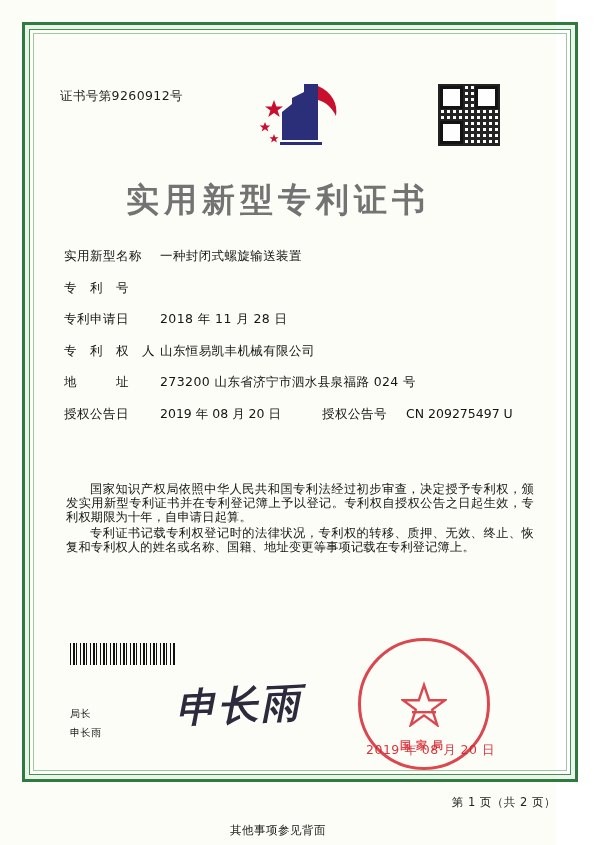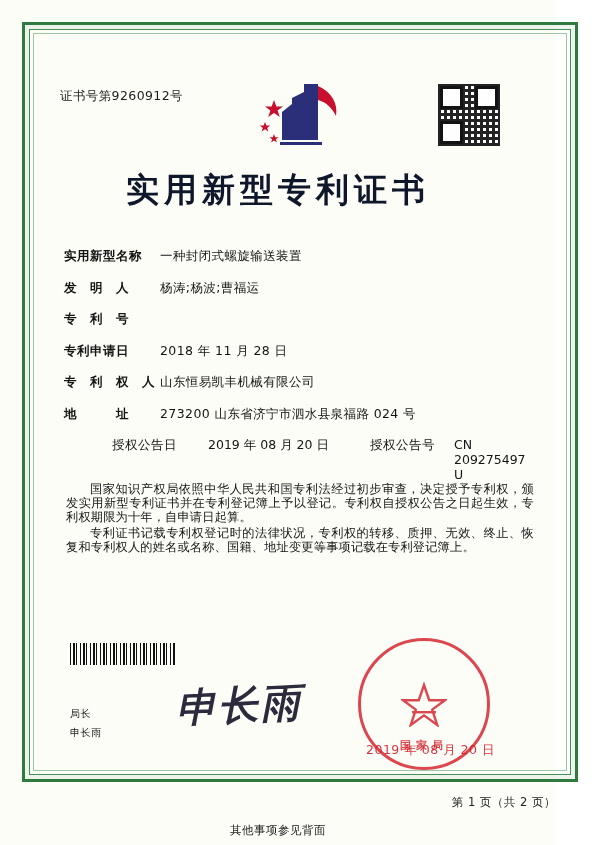--- a/index.html
+++ b/index.html
@@ -96,25 +96,25 @@
   
   .emblem {
     position: absolute;
     left: 252px; top: 78px;
     width: 96px; height: 84px;
   }
 
   .title {
     position: absolute;
     left: 0; right: 0;
-    top: 168px;
+    top: 178px;
     text-align: center;
     font-size: 33px;
     letter-spacing: 5px;
-    color: #0f172a;
+    color: #737373;
     font-weight: bold;
     font-family: "DejaVu Sans", "Liberation Sans", sans-serif;
   }
 
   .fields {
     position: absolute;
     left: 64px;
     top: 248px;
     width: 470px;
   }
@@ -123,34 +123,32 @@
     align-items: baseline;
     margin-bottom: 14.5px;
     font-size: 12.5px;
     color: #141414;
   }
   .field-label {
     width: 96px;
     flex: 0 0 96px;
     letter-spacing: 0.5px;
     white-space: nowrap;
-    font-weight: bold;
   }
   .field-value {
     flex: 1;
     letter-spacing: 0.4px;
   }
 
   .row-split {
     display: flex;
     align-items: baseline;
     font-size: 12.5px;
     color: #141414;
     margin-bottom: 14.5px;
-    margin-left: 48px;
   }
   .row-split .left {
     display: flex;
     align-items: baseline;
     width: 258px;
     flex: 0 0 258px;
   }
   .row-split .right {
     display: flex;
     align-items: baseline;
@@ -312,24 +310,20 @@
 
   <div class="title">实用新型专利证书</div>
 
   <div class="fields">
 
     <div class="field-row">
       <span class="field-label">实用新型名称</span>
       <span class="field-value">一种封闭式螺旋输送装置</span>
     </div>
 
-    <div class="field-row">
-      <span class="field-label">发　明　人</span>
-      <span class="field-value">杨涛;杨波;曹福运</span>
-    </div>
 
     <div class="field-row">
       <span class="field-label">专　利　号</span>
     </div>
 
     <div class="field-row">
       <span class="field-label">专利申请日</span>
       <span class="field-value">2018 年 11 月 28 日</span>
     </div>
 

